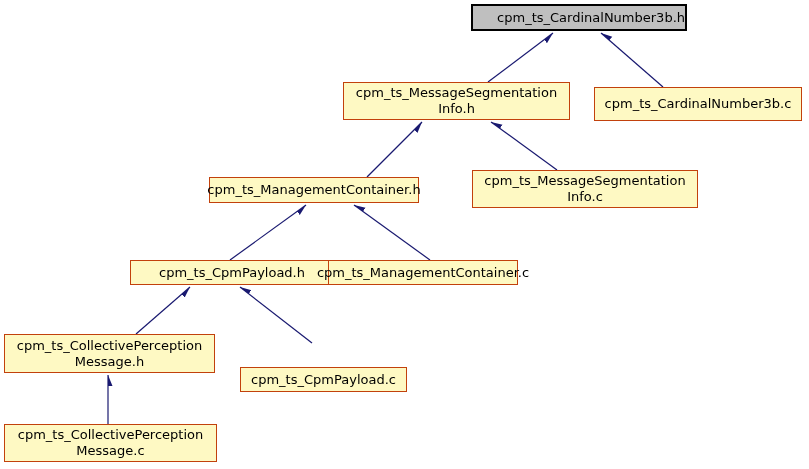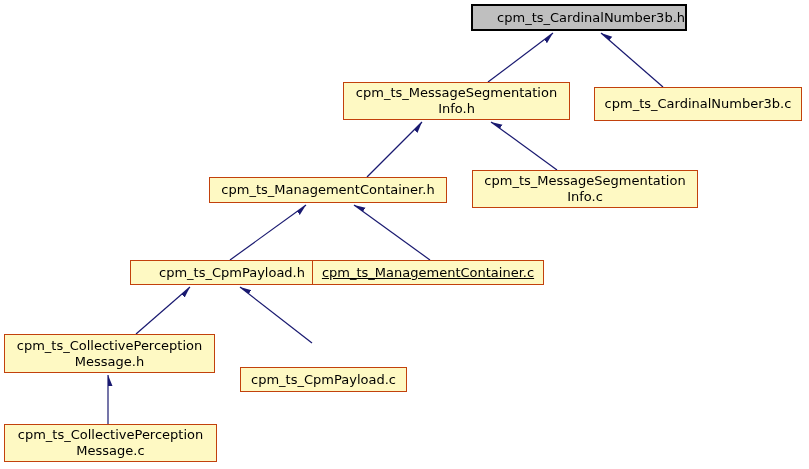--- a/index.html
+++ b/index.html
@@ -78,34 +78,34 @@
 
   <div class="node" style="left:343px; top:82px; width:227px; height:38px;">
     <span class="node-label">cpm_ts_MessageSegmentation
 Info.h</span>
   </div>
 
   <div class="node" style="left:594px; top:87px; width:208px; height:34px;">
     <span class="node-label">cpm_ts_CardinalNumber3b.c</span>
   </div>
 
-  <div class="node" style="left:209px; top:177px; width:238px; height:26px;justify-content:center;">
+  <div class="node" style="left:209px; top:177px; width:210px; height:26px;justify-content:center;">
     <span class="node-label">cpm_ts_ManagementContainer.h</span>
   </div>
 
   <div class="node" style="left:472px; top:170px; width:226px; height:38px;">
     <span class="node-label">cpm_ts_MessageSegmentation
 Info.c</span>
   </div>
 
   <div class="node" style="left:130px; top:260px; width:204px; height:25px;">
     <span class="node-label">cpm_ts_CpmPayload.h</span>
   </div>
 
-  <div class="node" style="left:312px; top:260px; width:232px; height:25px;text-decoration:underline;">
+  <div class="node" style="left:328px; top:260px; width:190px; height:25px;">
     <span class="node-label">cpm_ts_ManagementContainer.c</span>
   </div>
 
   <div class="node" style="left:4px; top:334px; width:211px; height:39px;">
     <span class="node-label">cpm_ts_CollectivePerception
 Message.h</span>
   </div>
 
   <div class="node" style="left:240px; top:343px; width:167px; height:25px;margin-top:24px;">
     <span class="node-label">cpm_ts_CpmPayload.c</span>

